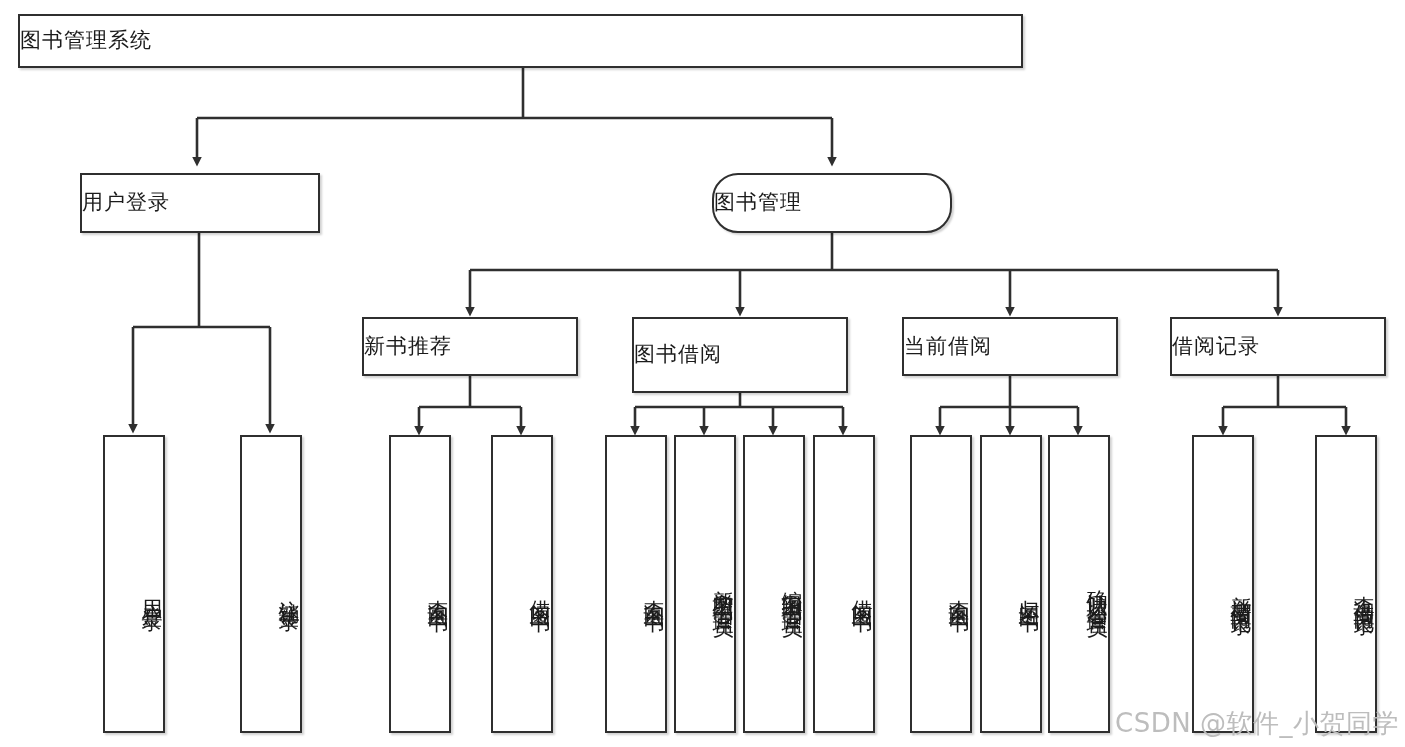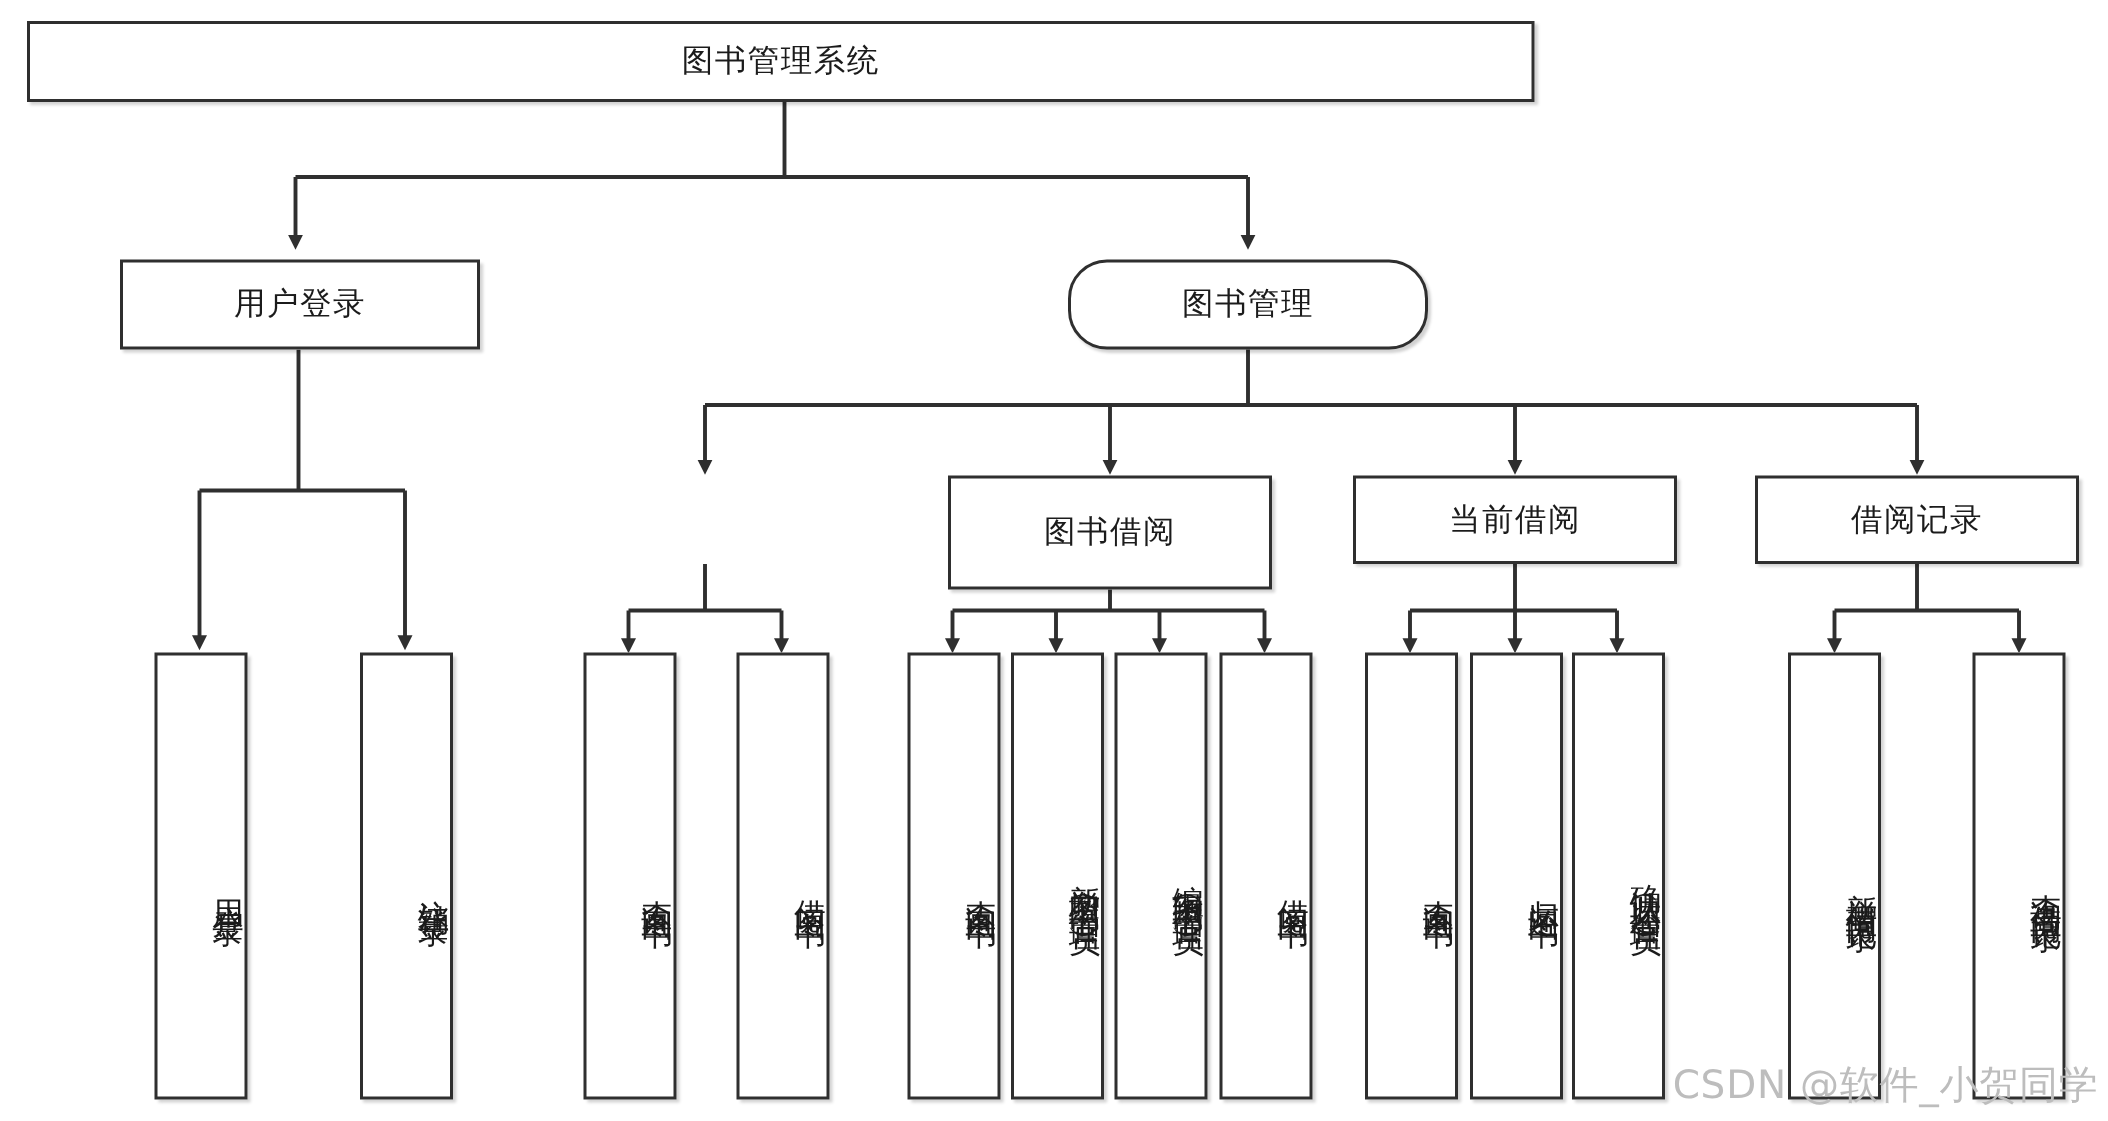--- a/index.html
+++ b/index.html
@@ -26,21 +26,21 @@
     pointer-events: none;
   }
   .node {
     position: absolute;
     box-sizing: border-box;
     background: #ffffff;
     border: 2px solid #2f2f2f;
     box-shadow: 2px 2px 2px rgba(0,0,0,0.18);
     display: flex;
     align-items: center;
-    justify-content: center;
+    justify-content: flex-start;
     color: #1b1b1b;
     z-index: 2;
   }
   .node.horiz {
     font-size: 21px;
     letter-spacing: 1px;
     line-height: 1.2;
     white-space: nowrap;
   }
   .node.vert {
@@ -128,20 +128,23 @@
     <span>图书管理系统</span>
   </div>
 
   <div class="node horiz" style="left:80px; top:173px; width:240px; height:60px;">
     <span>用户登录</span>
   </div>
   <div class="node horiz" style="left:712px; top:173px; width:240px; height:60px;border-radius:26px;">
     <span>图书管理</span>
   </div>
 
+  <div class="node horiz" style="left:362px; top:317px; width:216px; height:59px;">
+    <span>新书推荐</span>
+  </div>
   <div class="node horiz" style="left:632px; top:317px; width:216px; height:76px;">
     <span>图书借阅</span>
   </div>
   <div class="node horiz" style="left:1170px; top:317px; width:216px; height:59px;">
     <span>借阅记录</span>
   </div>
   <div class="node horiz" style="left:902px; top:317px; width:216px; height:59px;">
     <span>当前借阅</span>
   </div>
 

